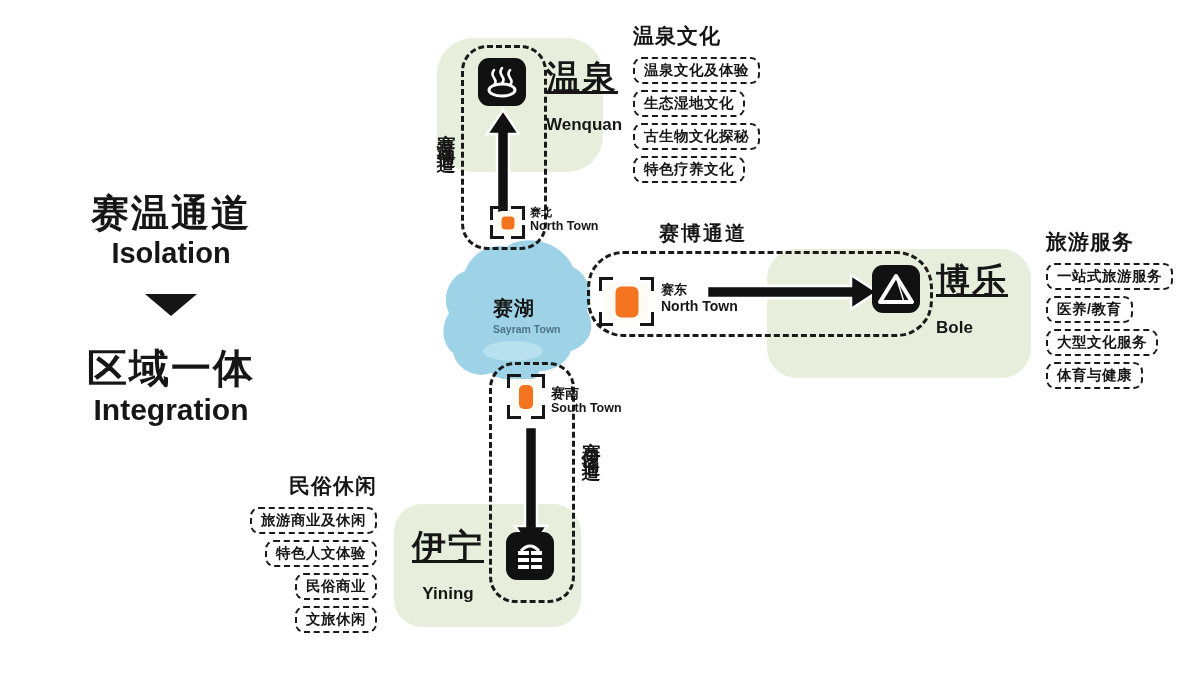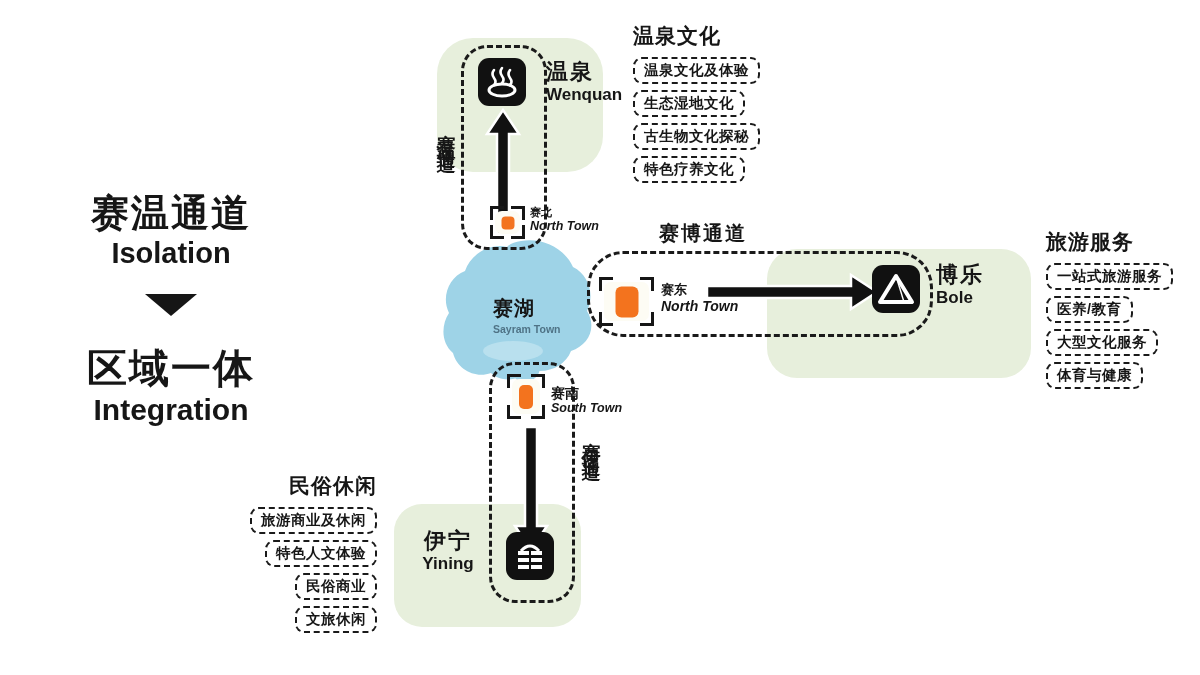--- a/index.html
+++ b/index.html
@@ -49,27 +49,27 @@
   .marker .mbg{position:absolute;inset:5px;background:#fdfcf4;border-radius:7px;}
   .marker .chip{position:absolute;left:50%;top:50%;transform:translate(-50%,-50%);
                 background:#f3731e;border-radius:4px;}
   .corner{position:absolute;width:11px;height:11px;border:0 solid #161616;}
   .c-tl{top:0;left:0;border-top-width:3.5px;border-left-width:3.5px;}
   .c-tr{top:0;right:0;border-top-width:3.5px;border-right-width:3.5px;}
   .c-bl{bottom:0;left:0;border-bottom-width:3.5px;border-left-width:3.5px;}
   .c-br{bottom:0;right:0;border-bottom-width:3.5px;border-right-width:3.5px;}
   .town-label{position:absolute;z-index:6;line-height:1.15;}
   .town-cn{font-weight:800;}
-  .town-en{font-weight:800;font-style:italic;}
+  .town-en{font-weight:800;}
 
   
   .tile{position:absolute;z-index:7;}
   .city-name{position:absolute;z-index:7;line-height:1.05;}
-  .city-cn{font-size:22px;font-weight:800;letter-spacing:2px;}
-  .city-en{font-size:17px;font-weight:800;margin-top:3px;}
+  .city-cn{font-size:34px;font-weight:800;letter-spacing:2px;text-decoration:underline;}
+  .city-en{font-size:17px;font-weight:800;margin-top:20px;}
 
   
   .feature-list{position:absolute;display:flex;flex-direction:column;z-index:8;}
   .fl-left{align-items:flex-start;}
   .fl-right{align-items:flex-end;text-align:right;}
   .list-title{font-size:21px;font-weight:800;letter-spacing:1px;margin-bottom:7px;}
   .list-item{border:2.5px dashed #1a1a1a;border-radius:9px;padding:2px 9px;
              font-size:14.5px;font-weight:800;letter-spacing:0.5px;margin-bottom:6px;
              background:#ffffff;white-space:nowrap;}
 </style>

